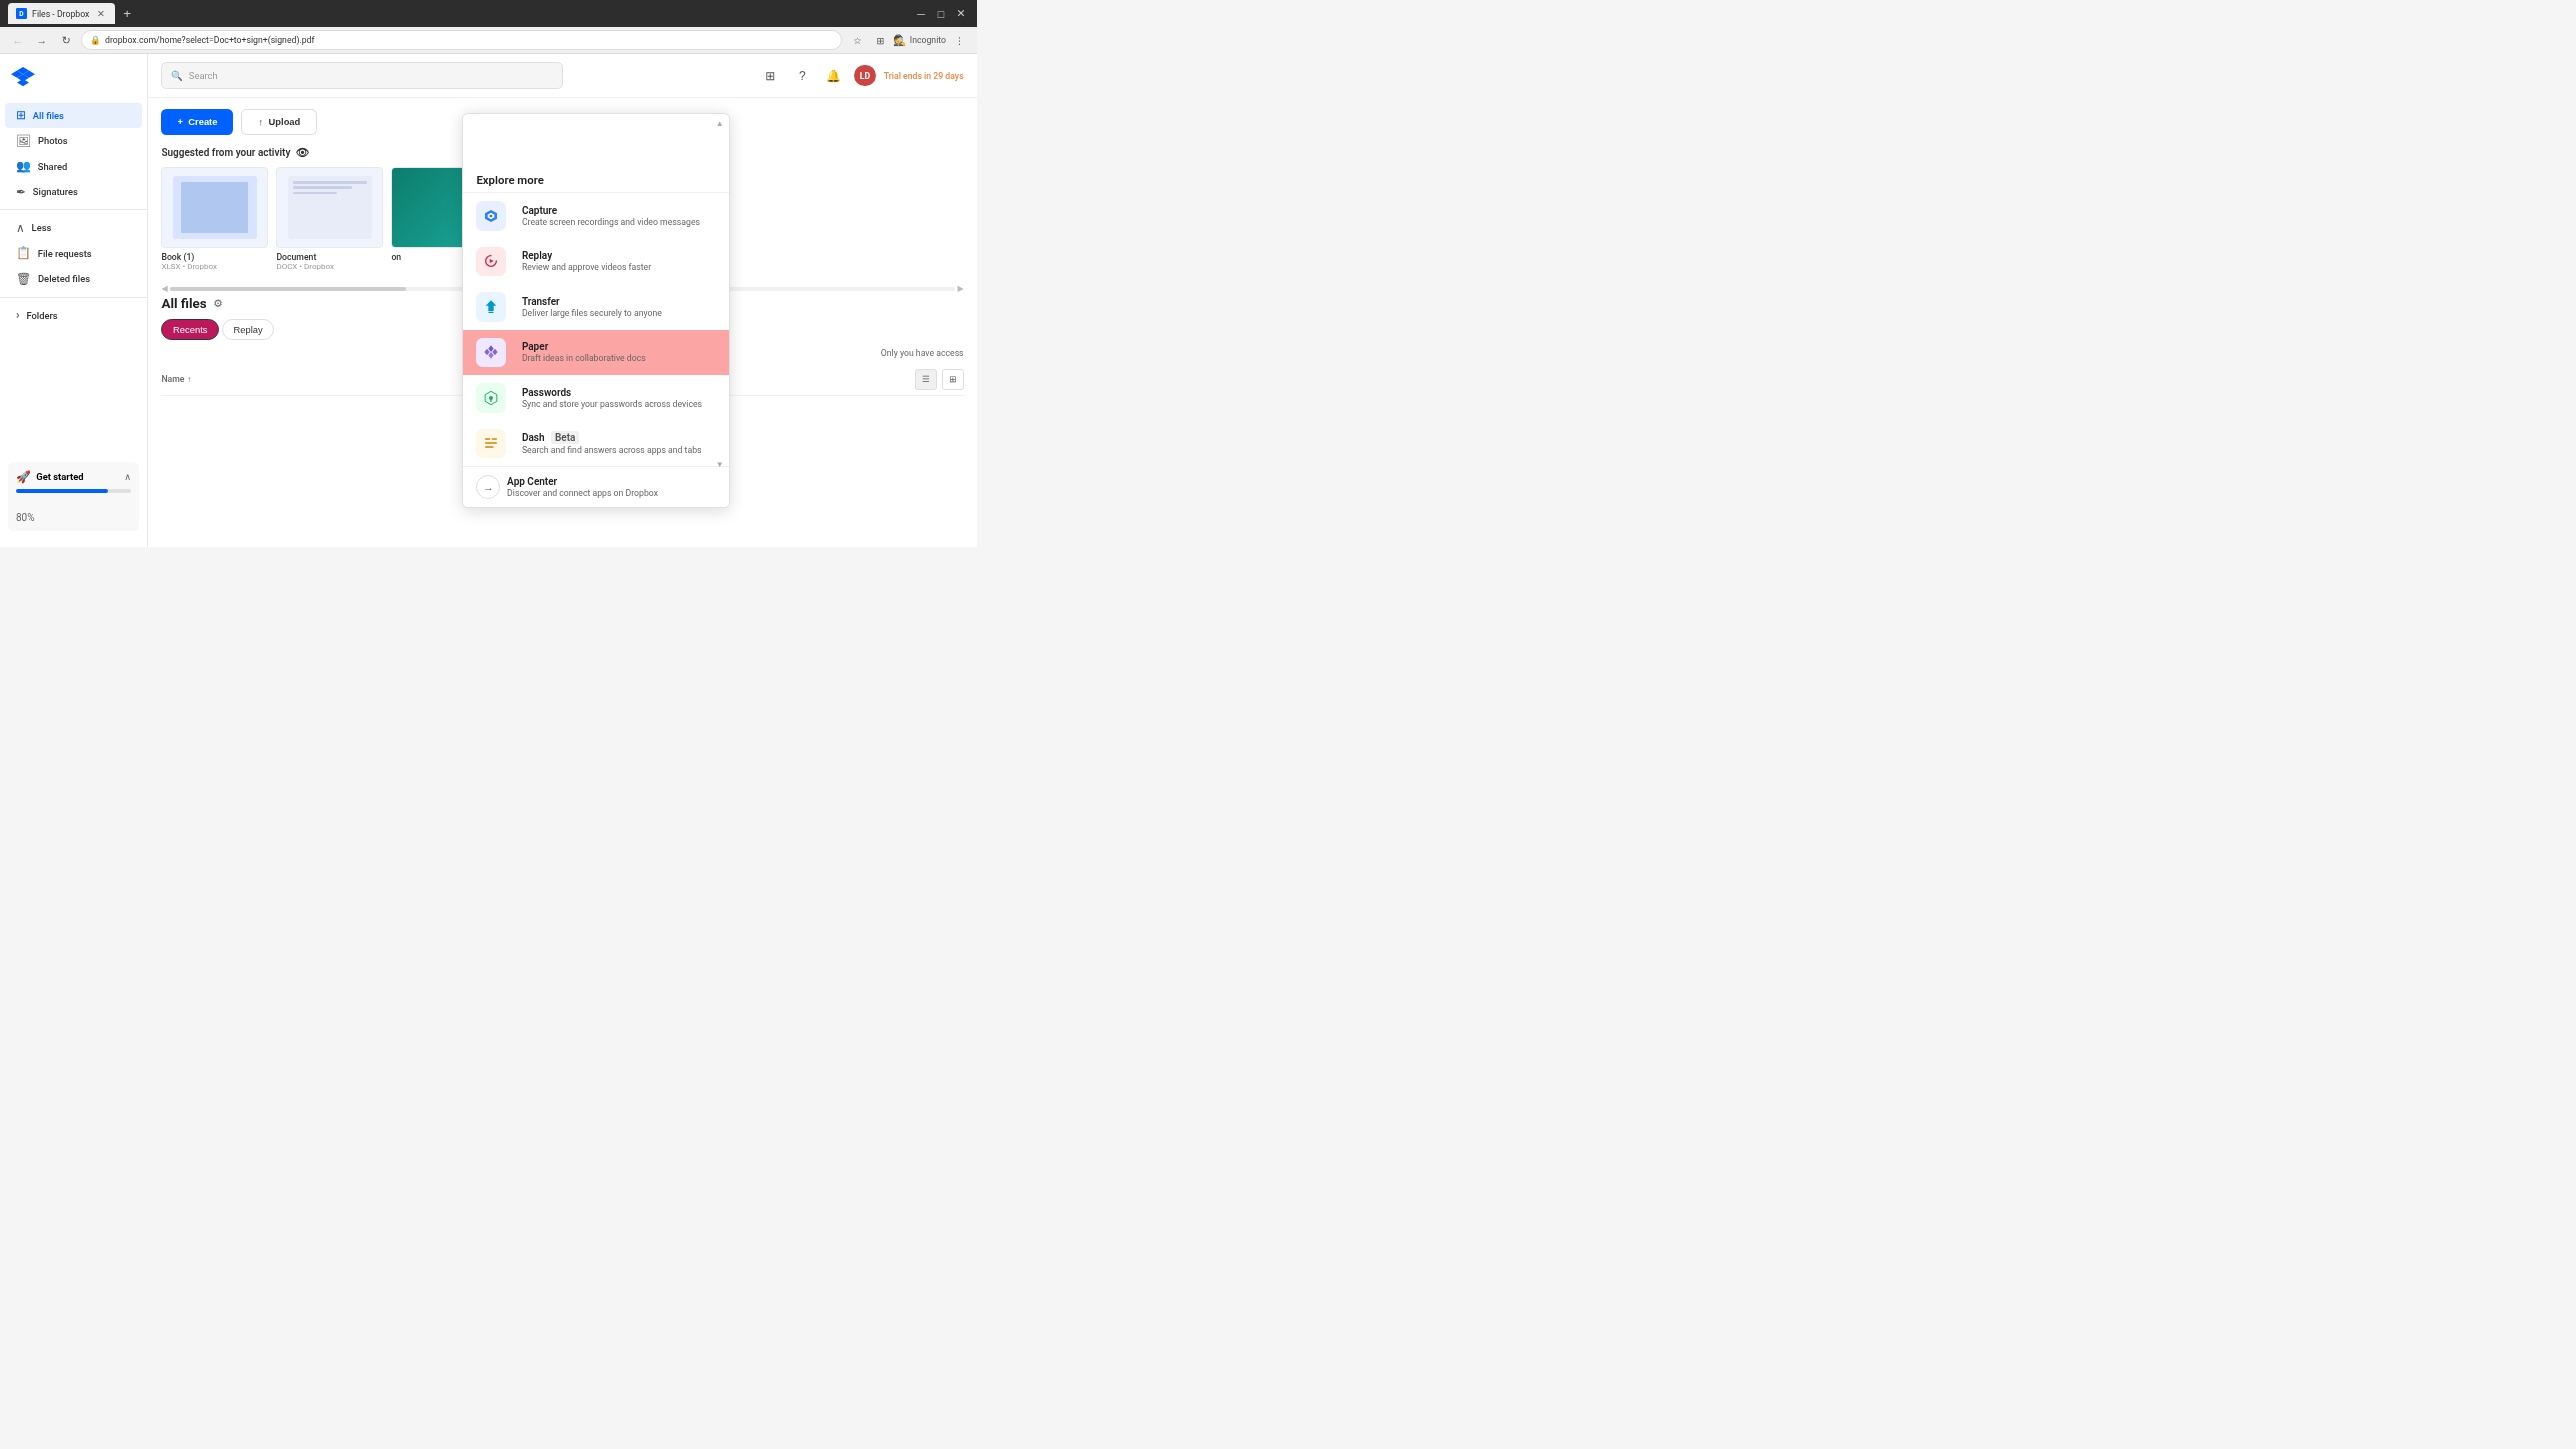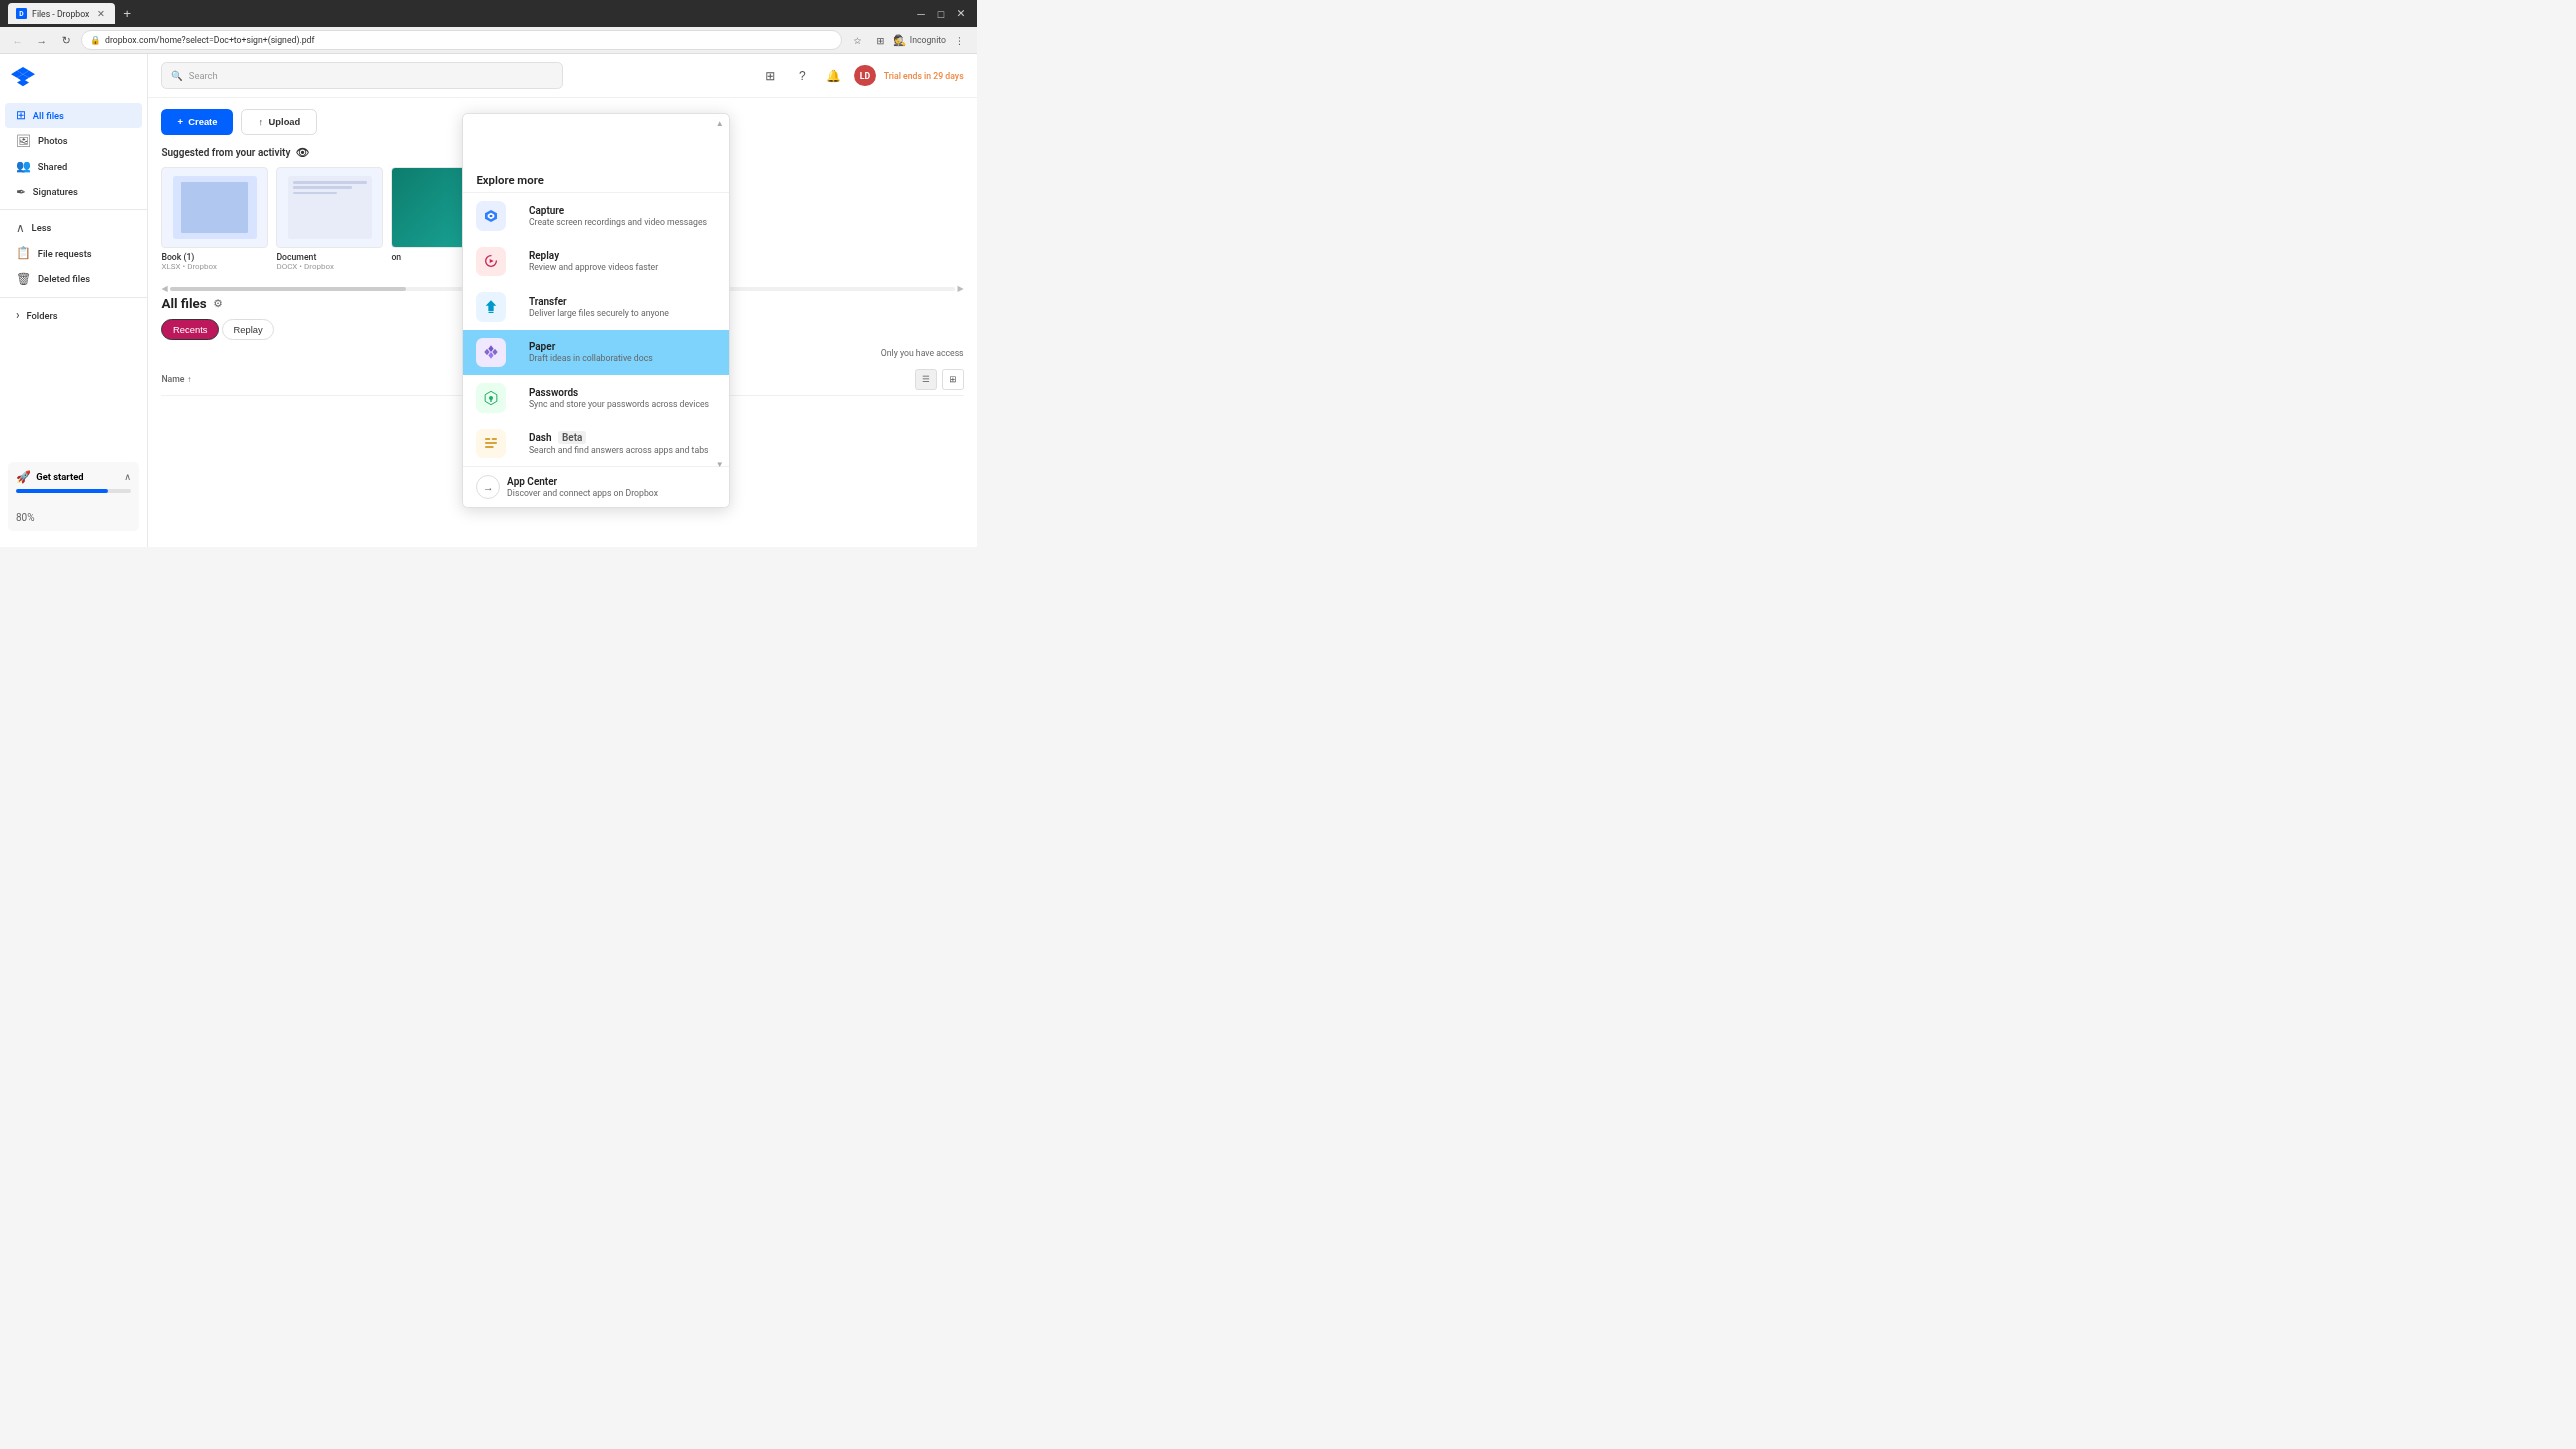--- a/index.html
+++ b/index.html
@@ -477,25 +477,25 @@
       font-size: 11.4px;
       font-weight: 600;
       color: #222;
       border-bottom: 0.7px solid #f0f0f0;
       margin-top: 48px;
     }
     .dropdown-item {
       display: flex;
       align-items: center;
       padding: 8px 13.4px;
-      gap: 23px;
+      gap: 16px;
       cursor: pointer;
       transition: background 0.15s;
     }
-    .dropdown-item.highlighted { background: #7dd3fc; }
+    .dropdown-item.highlighted { background: #fca5a5; }
     .dropdown-item-icon {
       width: 29.5px;
       height: 29.5px;
       border-radius: 6.7px;
       display: flex;
       align-items: center;
       justify-content: center;
       flex-shrink: 0;
       font-size: 14.8px;
     }

